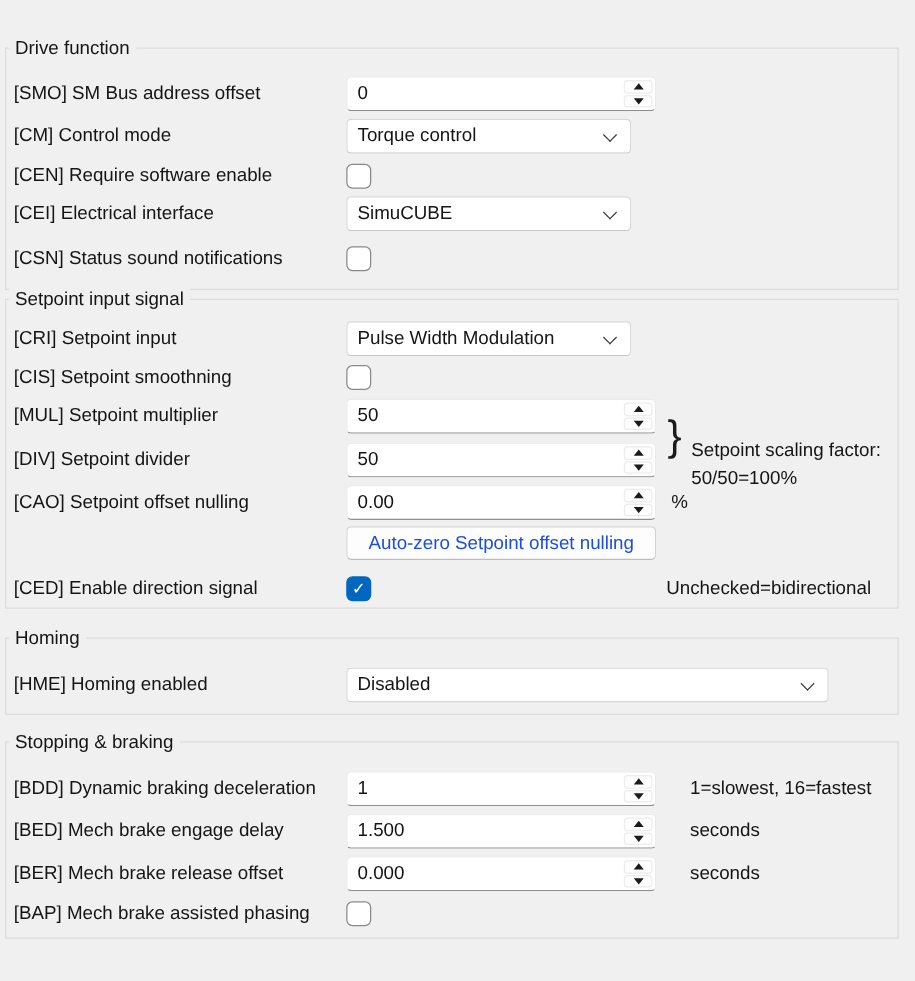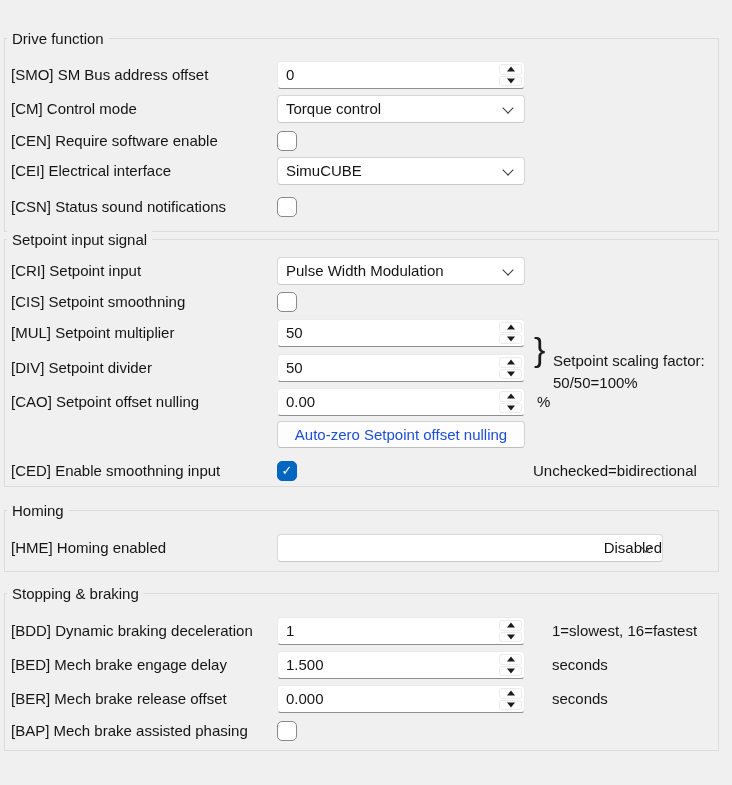--- a/index.html
+++ b/index.html
@@ -17,21 +17,21 @@
   .field{position:relative;width:248px;height:28px;background:#ffffff;
     border:1px solid #ebebeb;border-bottom-color:#8f8f8f;border-radius:4px;box-sizing:border-box;}
   .field input{position:absolute;left:0;top:0;width:100%;height:100%;box-sizing:border-box;
     border:0;background:transparent;font:inherit;color:#151515;padding:0 30px 2px 8px;outline:none;}
   .spin{position:absolute;top:2px;right:2px;bottom:2px;width:23px;display:flex;flex-direction:column;gap:1px;}
   .spin button{flex:1;border:1px solid #ececec;background:#fdfdfd;border-radius:3px;padding:0;position:relative;cursor:default;}
   .tri{position:absolute;left:50%;top:50%;width:0;height:0;}
   .tri-up{transform:translate(-50%,-50%);border-left:4px solid transparent;border-right:4px solid transparent;border-bottom:5px solid #1b1b1b;}
   .tri-down{transform:translate(-50%,-50%);border-left:4px solid transparent;border-right:4px solid transparent;border-top:5px solid #1b1b1b;}
   
-  .combo{position:relative;width:248px;height:28px;background:#ffffff;
+  .combo{position:relative;width:228px;height:28px;background:#ffffff;
     border:1px solid #d7d7d7;border-bottom-color:#c9c9c9;border-radius:4px;box-sizing:border-box;
     line-height:25px;padding-left:8px;white-space:nowrap;overflow:hidden;}
   .combo.wide{width:386px;}
   .chevron{position:absolute;right:12px;top:8px;width:8px;height:8px;box-sizing:border-box;
     border-right:1px solid #3c3c3c;border-bottom:1px solid #3c3c3c;transform:rotate(45deg);}
   
   .cb{position:absolute;left:272px;top:4px;width:20px;height:20px;box-sizing:border-box;
     border:1px solid #898989;border-radius:5px;background:#ffffff;}
   .cb .check{display:none;}
   .cb[data-checked="true"]{background:#0067c0;border-color:#0067c0;}
@@ -158,29 +158,29 @@
       </div>
     </div>
     <span class="note" style="left:532px;">%</span>
   </div>
 
   <div class="row" style="top:181px;">
     <button class="btn">Auto-zero Setpoint offset nulling</button>
   </div>
 
   <div class="row" style="top:217px;">
-    <span class="lbl">[CED] Enable smoothning input</span>
+    <span class="lbl">[CED] Enable direction signal</span>
     <span class="cb" data-checked="true">
         <span class="check">✓</span>
       </span>
     <span class="note" style="left:528px;">Unchecked=bidirectional</span>
   </div>
 </div>
 
-<div class="group" style="top:510px;height:62px;text-align:right;">
+<div class="group" style="top:510px;height:62px;">
   <span class="group-title">Homing</span>
 
   <div class="row" style="top:23px;">
     <span class="lbl">[HME] Homing enabled</span>
     <div class="ctrl combo wide">
       <span>Disabled</span>
       <span class="chevron"></span>
     </div>
   </div>
 </div>

